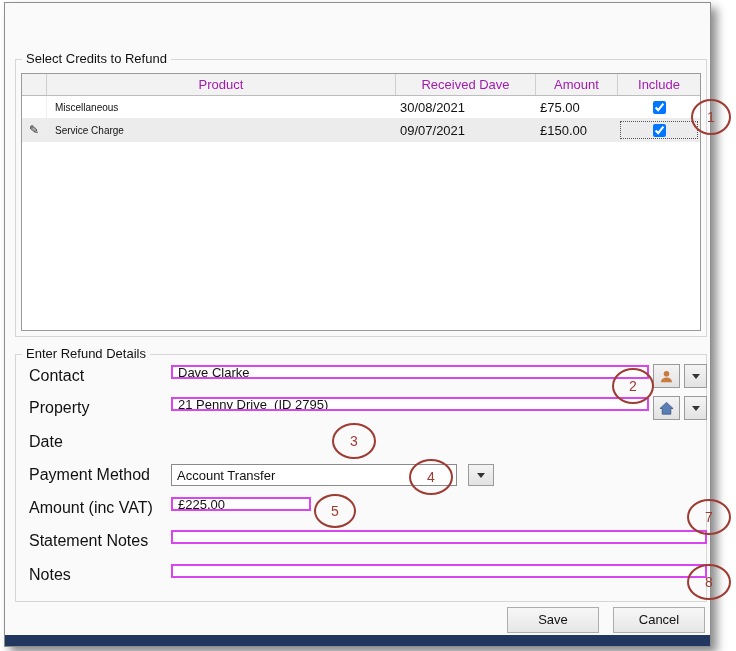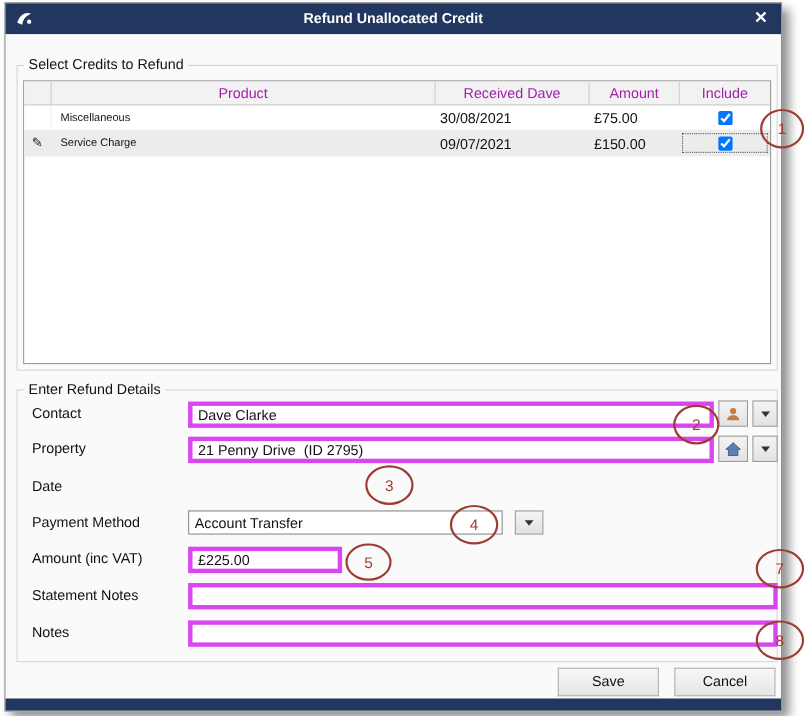--- a/index.html
+++ b/index.html
@@ -64,26 +64,26 @@
   .cell { box-sizing:border-box; height:100%; display:flex; align-items:center; }
   .cell-sel  { width:25px; justify-content:center; border-right:1px solid #eee; font-size:12px; }
   .cell-prod { width:349px; padding-left:8px; font-size:10px; }
   .cell-date { width:140px; padding-left:4px; }
   .cell-amt  { width:82px; padding-left:4px; }
   .cell-inc  { width:82px; justify-content:center; }
   .cell-inc.focused { outline:1px dotted #555; outline-offset:-3px; }
   .cell-inc input { width:13px; height:13px; margin:0; }
   
   .flabel {
-    position:absolute; left:24px; height:22px; line-height:22px; font-size:13px; color:#111;
+    position:absolute; left:24px; height:22px; line-height:22px; font-size:16px; color:#111;
     white-space:nowrap;
   }
   .tinput {
-    position:absolute; height:24px; box-sizing:border-box;
-    border:4px solid #d946ef; background:#fff; padding:0 5px;
+    position:absolute; height:14px; box-sizing:border-box;
+    border:2px solid #d946ef; background:#fff; padding:0 5px;
     font-family:"Liberation Sans", sans-serif; font-size:13px; color:#111;
   }
   .ctl {
     position:absolute; height:22px; box-sizing:border-box;
     border:1px solid #8a8a8a; background:#fff;
     display:flex; align-items:center;
   }
   .ctl .ctext { flex:1; padding-left:5px; font-size:13px; white-space:nowrap; overflow:hidden; }
   .tri {
     width:0; height:0;
@@ -118,30 +118,20 @@
   .ann-p4 { left:409px; top:459px; width:44px; height:36px; }
   .ann-p5 { left:314px; top:494px; width:42px; height:34px; }
   .ann-p7 { left:687px; top:499px; width:44px; height:36px; }
   .ann-p8 { left:687px; top:564px; width:44px; height:36px; }
 </style>
 </head>
 <body>
 
 <div class="dialog">
 
-  <div class="titlebar">
-    <span class="logo">
-      <svg viewBox="0 0 20 20" width="18" height="18">
-        <path d="M3 14 C6 5 12 3 17 5 C12 7 9 10 8 16 Z" fill="#ffffff"></path>
-        <circle cx="15" cy="13" r="2.2" fill="#ffffff"></circle>
-      </svg>
-    </span>
-    <span class="title">Refund Unallocated Credit</span>
-    <span class="close">✕</span>
-  </div>
 
   <div class="group group1">
     <span class="group-label">Select Credits to Refund</span>
   </div>
 
   <div class="grid">
     <div class="grid-header">
       <div class="gh c-sel"></div>
       <div class="gh c-prod">Product</div>
       <div class="gh c-date">Received Dave</div>

